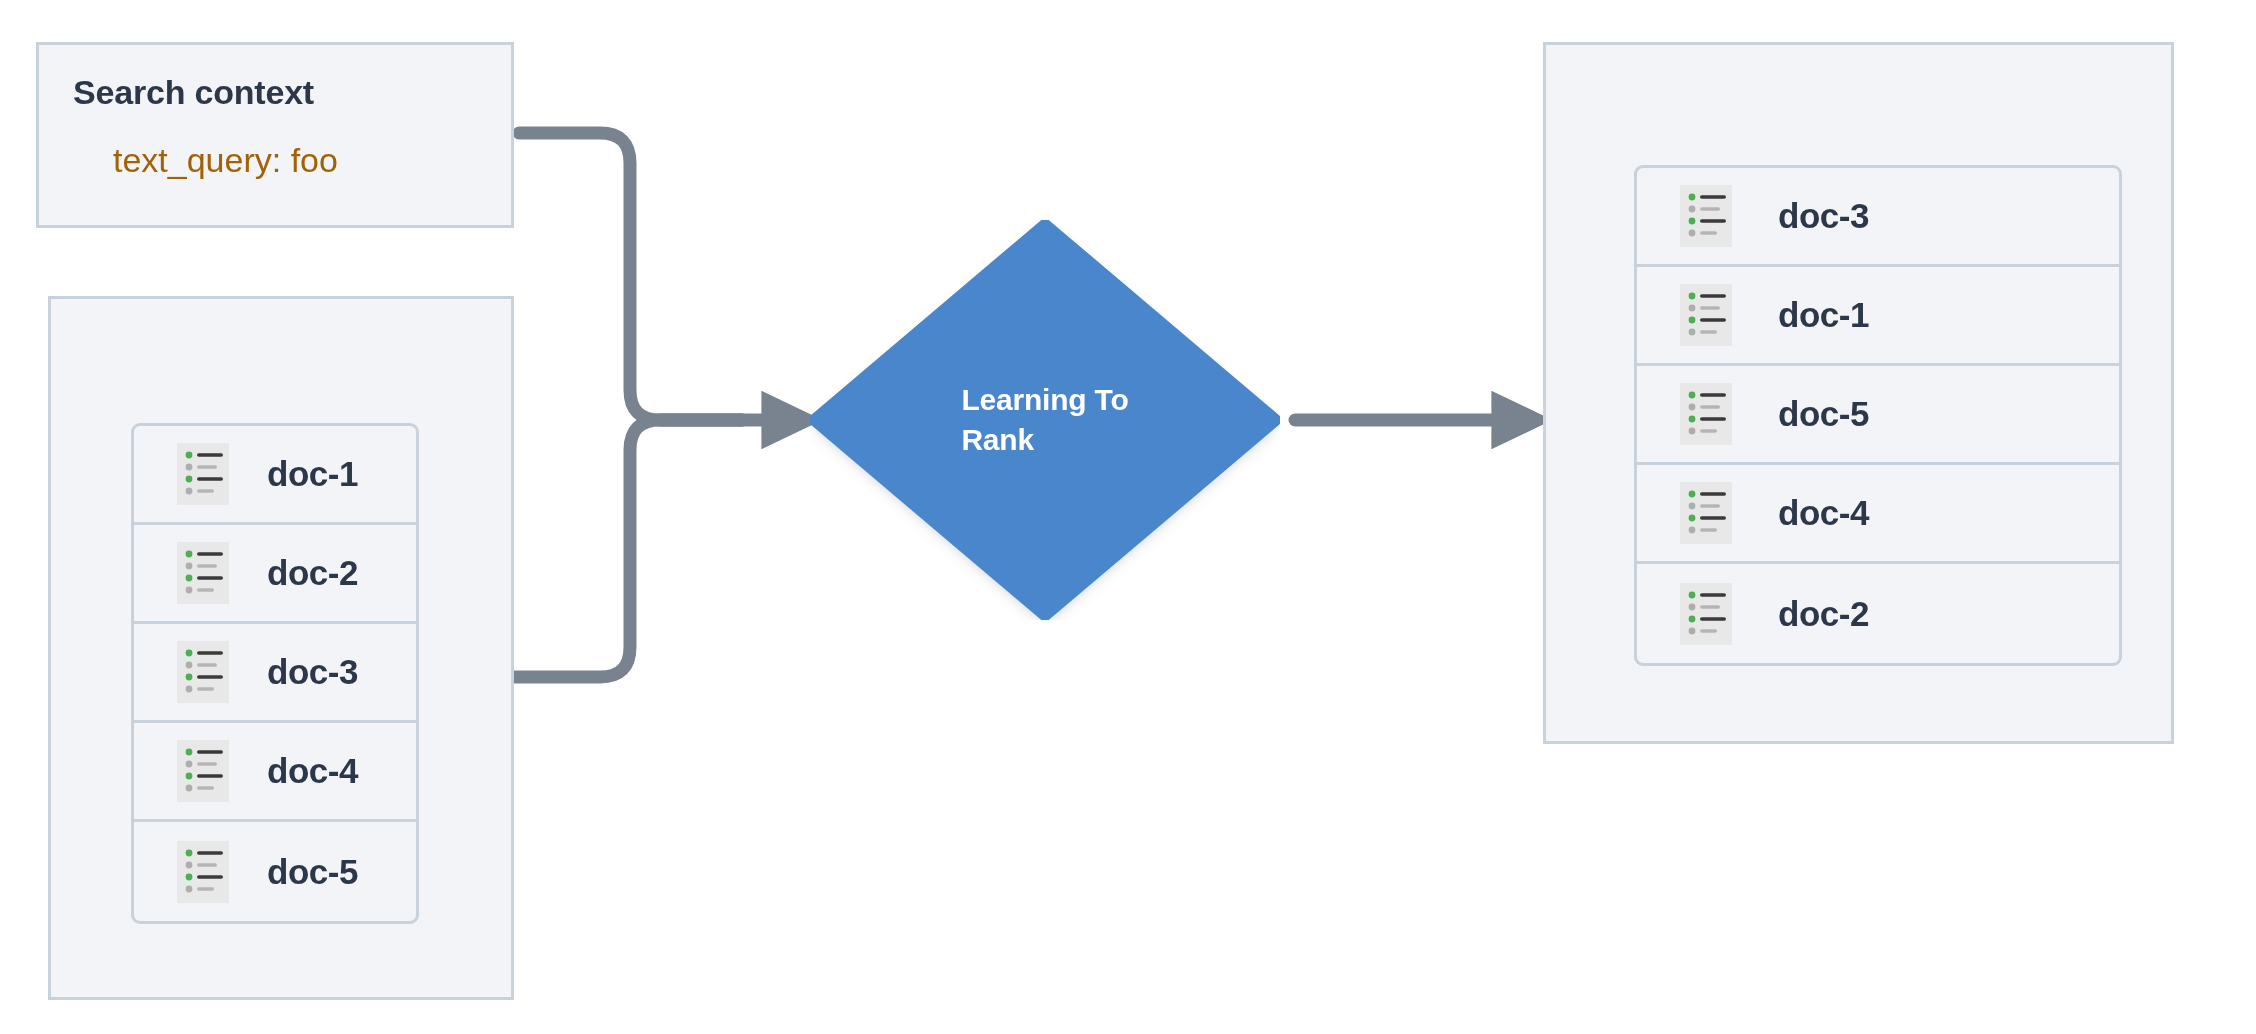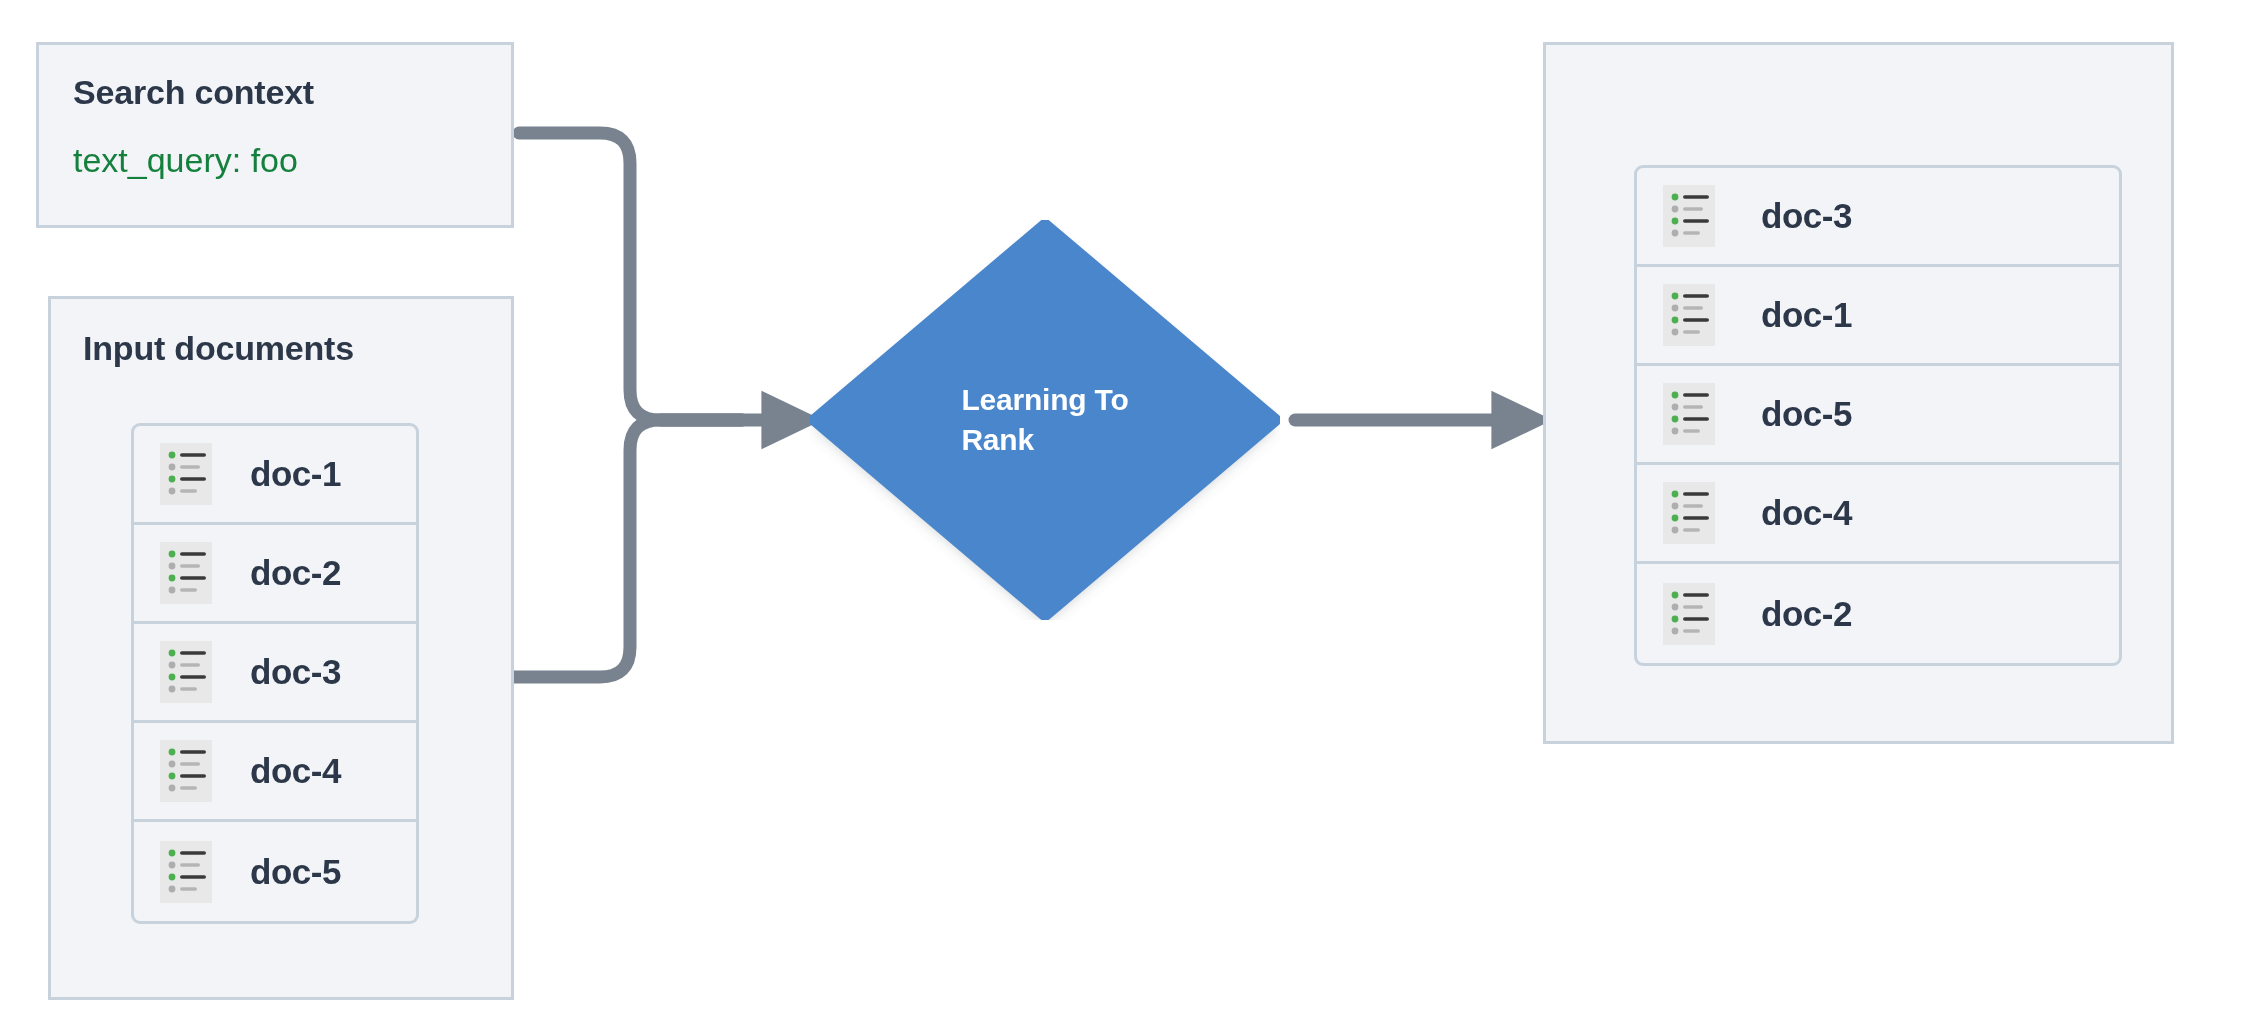--- a/index.html
+++ b/index.html
@@ -29,23 +29,24 @@
     border: 3px solid #c7d2dd;
     box-sizing: border-box;
   }
   .panel-title {
     color: #2c3849;
     font-weight: bold;
     letter-spacing: -0.2px;
     white-space: nowrap;
   }
   .panel-subtext {
-    color: #15803d;
+    color: #a16207;
     font-weight: normal;
     white-space: nowrap;
+    margin-left: 40px;
   }
 
   
   #search-context {
     left: 36px;
     top: 42px;
     width: 478px;
     height: 186px;
   }
   #search-context .panel-title {
@@ -108,21 +109,21 @@
     box-sizing: border-box;
     background: #f2f4f7;
     overflow: hidden;
   }
   .doc-card {
     display: flex;
     align-items: center;
     height: 99px;
     box-sizing: border-box;
     border-bottom: 3px solid #c7d2dd;
-    padding-left: 26px;
+    padding-left: 43px;
   }
   .doc-card:last-child {
     border-bottom: none;
   }
   .doc-label {
     color: #2c3849;
     font-weight: bold;
     font-size: 35px;
     letter-spacing: -0.5px;
     margin-left: 38px;
@@ -196,21 +197,20 @@
 
     <path d="M 1295 420 L 1520 420" fill="none" stroke="#78838f" stroke-width="13" stroke-linecap="round" marker-end="url(#arrowhead)"></path>
   </svg>
 
   <div class="panel" id="search-context">
     <div class="panel-title">Search context</div>
     <div class="panel-subtext">text_query: foo</div>
   </div>
 
   <div class="panel" id="input-documents">
-    <div class="panel-title">Input documents</div>
     <div class="doc-list" id="input-docs-list">
         <div class="doc-card">
           <span style="display: inline-flex;">
             <svg class="doc-icon" width="52" height="62" viewBox="0 0 52 62" xmlns="http://www.w3.org/2000/svg">
               <rect x="0" y="0" width="52" height="62" fill="#e8e8e8"></rect>
               <circle cx="12" cy="12" r="3.4" fill="#4caf50"></circle>
               <rect x="20" y="10.2" width="26" height="3.6" rx="1.8" fill="#3a3a3a"></rect>
               <circle cx="12" cy="24" r="3.4" fill="#aeaeae"></circle>
               <rect x="20" y="22.2" width="20" height="3.6" rx="1.8" fill="#b5b5b5"></rect>
               <circle cx="12" cy="36" r="3.4" fill="#4caf50"></circle>

